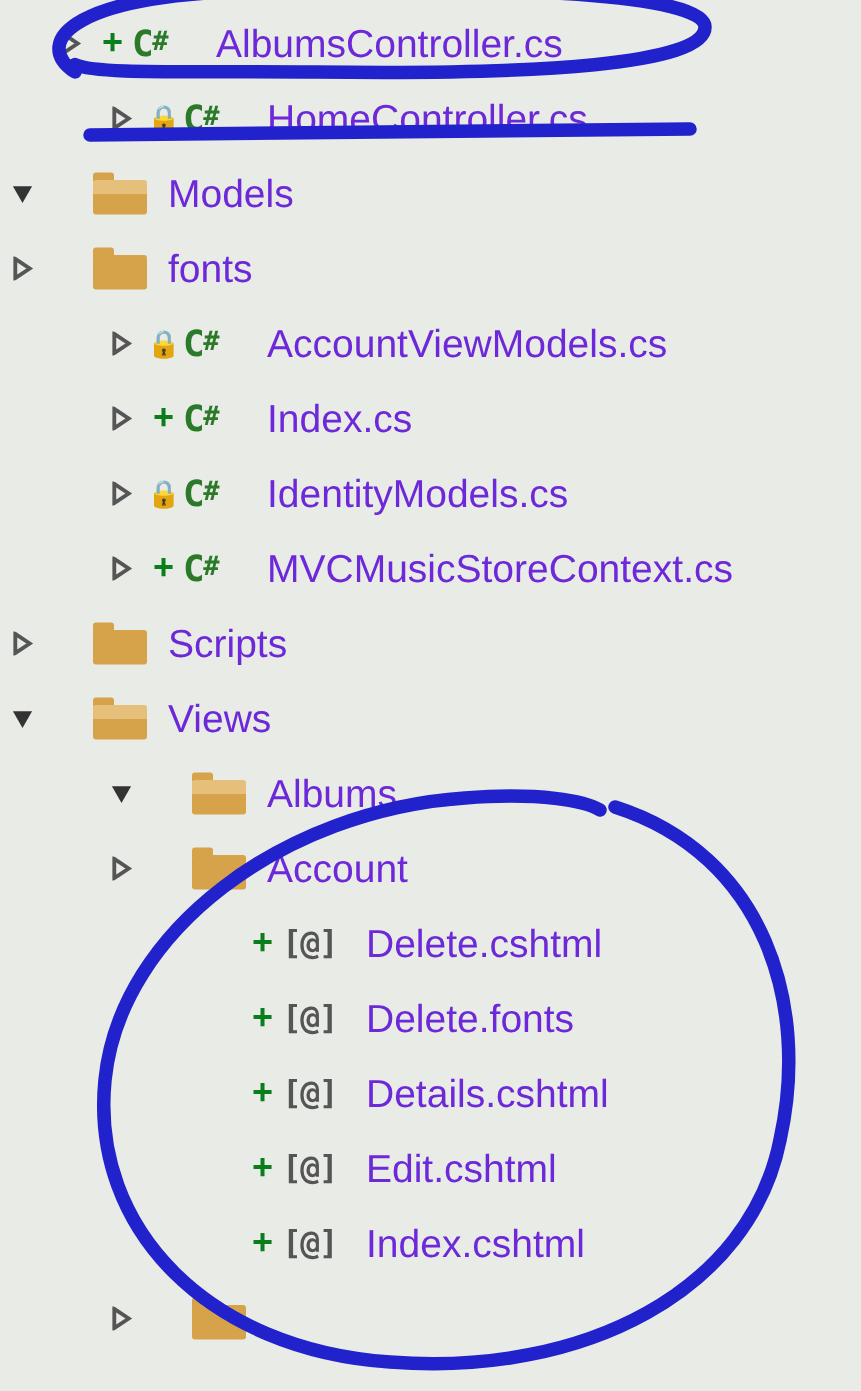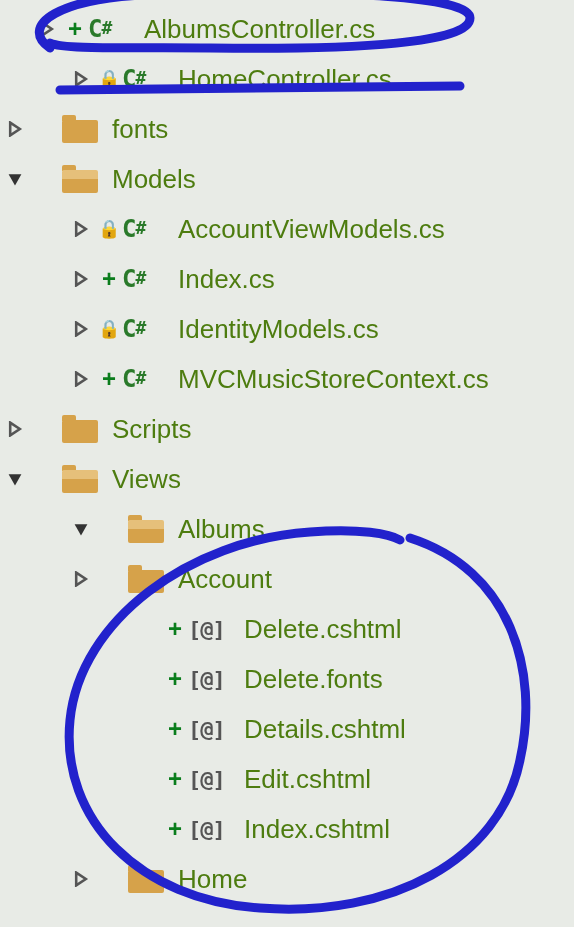--- a/index.html
+++ b/index.html
@@ -82,21 +82,21 @@
     content:"";
     position:absolute;
     left:0; top:5px;
     width:36px; height:23px;
     background:#d6a24a;
     border-radius:2px;
   }
   .folder.open::after {
     background: linear-gradient(180deg,#e6c07a 0 40%, #d6a24a 40% 100%);
   }
-  .label { color:#4d7c0f; }
+  .label { color:#6d28d9; }
   
   .annot { position:absolute; pointer-events:none; }
   .annot svg { overflow: visible; }
   .annot path, .annot line { stroke:#2222cc; stroke-width:9; fill:none; stroke-linecap:round; }
 </style>
 </head>
 <body>
 
 <div class="tree" id="tree">
     <div class="row">
@@ -118,185 +118,184 @@
         </svg>
       </span>
       <span class="status lock" style="font-size: 18px;">🔒</span>
       <span class="ficon cs">C<span class="sharp">#</span></span>
       <span class="label">HomeController.cs</span>
     </div>
     <div class="row">
       <span class="indent" style="width: 4px;"></span>
       <span class="arrow">
         <svg viewBox="0 0 10 10">
+          <path d="M1 2 L9 2 L5 9 Z" fill="#333"></path>
+        </svg>
+      </span>
+      <span class="status none">+</span>
+      <span class="ficon">
+        <span class="folder open"></span>
+      </span>
+      <span class="label">Models</span>
+    </div>
+    <div class="row">
+      <span class="indent" style="width: 4px;"></span>
+      <span class="arrow">
+        <svg viewBox="0 0 10 10">
           <path d="M2 1 L8 5 L2 9 Z" fill="none" stroke="#555" stroke-width="1.6"></path>
         </svg>
       </span>
       <span class="status none">+</span>
       <span class="ficon">
         <span class="folder"></span>
       </span>
       <span class="label">fonts</span>
     </div>
     <div class="row">
+      <span class="indent" style="width: 70px;"></span>
+      <span class="arrow">
+        <svg viewBox="0 0 10 10">
+          <path d="M2 1 L8 5 L2 9 Z" fill="none" stroke="#555" stroke-width="1.6"></path>
+        </svg>
+      </span>
+      <span class="status lock" style="font-size: 18px;">🔒</span>
+      <span class="ficon cs">C<span class="sharp">#</span></span>
+      <span class="label">AccountViewModels.cs</span>
+    </div>
+    <div class="row">
+      <span class="indent" style="width: 70px;"></span>
+      <span class="arrow">
+        <svg viewBox="0 0 10 10">
+          <path d="M2 1 L8 5 L2 9 Z" fill="none" stroke="#555" stroke-width="1.6"></path>
+        </svg>
+      </span>
+      <span class="status plus">+</span>
+      <span class="ficon cs">C<span class="sharp">#</span></span>
+      <span class="label">Index.cs</span>
+    </div>
+    <div class="row">
+      <span class="indent" style="width: 70px;"></span>
+      <span class="arrow">
+        <svg viewBox="0 0 10 10">
+          <path d="M2 1 L8 5 L2 9 Z" fill="none" stroke="#555" stroke-width="1.6"></path>
+        </svg>
+      </span>
+      <span class="status lock" style="font-size: 18px;">🔒</span>
+      <span class="ficon cs">C<span class="sharp">#</span></span>
+      <span class="label">IdentityModels.cs</span>
+    </div>
+    <div class="row">
+      <span class="indent" style="width: 70px;"></span>
+      <span class="arrow">
+        <svg viewBox="0 0 10 10">
+          <path d="M2 1 L8 5 L2 9 Z" fill="none" stroke="#555" stroke-width="1.6"></path>
+        </svg>
+      </span>
+      <span class="status plus">+</span>
+      <span class="ficon cs">C<span class="sharp">#</span></span>
+      <span class="label">MVCMusicStoreContext.cs</span>
+    </div>
+    <div class="row">
       <span class="indent" style="width: 4px;"></span>
       <span class="arrow">
         <svg viewBox="0 0 10 10">
+          <path d="M2 1 L8 5 L2 9 Z" fill="none" stroke="#555" stroke-width="1.6"></path>
+        </svg>
+      </span>
+      <span class="status none">+</span>
+      <span class="ficon">
+        <span class="folder"></span>
+      </span>
+      <span class="label">Scripts</span>
+    </div>
+    <div class="row">
+      <span class="indent" style="width: 4px;"></span>
+      <span class="arrow">
+        <svg viewBox="0 0 10 10">
           <path d="M1 2 L9 2 L5 9 Z" fill="#333"></path>
         </svg>
       </span>
       <span class="status none">+</span>
       <span class="ficon">
         <span class="folder open"></span>
       </span>
-      <span class="label">Models</span>
-    </div>
-    <div class="row">
-      <span class="indent" style="width: 70px;"></span>
-      <span class="arrow">
-        <svg viewBox="0 0 10 10">
-          <path d="M2 1 L8 5 L2 9 Z" fill="none" stroke="#555" stroke-width="1.6"></path>
-        </svg>
-      </span>
-      <span class="status lock" style="font-size: 18px;">🔒</span>
-      <span class="ficon cs">C<span class="sharp">#</span></span>
-      <span class="label">AccountViewModels.cs</span>
-    </div>
-    <div class="row">
-      <span class="indent" style="width: 70px;"></span>
-      <span class="arrow">
-        <svg viewBox="0 0 10 10">
-          <path d="M2 1 L8 5 L2 9 Z" fill="none" stroke="#555" stroke-width="1.6"></path>
-        </svg>
-      </span>
-      <span class="status plus">+</span>
-      <span class="ficon cs">C<span class="sharp">#</span></span>
-      <span class="label">Index.cs</span>
-    </div>
-    <div class="row">
-      <span class="indent" style="width: 70px;"></span>
-      <span class="arrow">
-        <svg viewBox="0 0 10 10">
-          <path d="M2 1 L8 5 L2 9 Z" fill="none" stroke="#555" stroke-width="1.6"></path>
-        </svg>
-      </span>
-      <span class="status lock" style="font-size: 18px;">🔒</span>
-      <span class="ficon cs">C<span class="sharp">#</span></span>
-      <span class="label">IdentityModels.cs</span>
-    </div>
-    <div class="row">
-      <span class="indent" style="width: 70px;"></span>
-      <span class="arrow">
-        <svg viewBox="0 0 10 10">
-          <path d="M2 1 L8 5 L2 9 Z" fill="none" stroke="#555" stroke-width="1.6"></path>
-        </svg>
-      </span>
-      <span class="status plus">+</span>
-      <span class="ficon cs">C<span class="sharp">#</span></span>
-      <span class="label">MVCMusicStoreContext.cs</span>
-    </div>
-    <div class="row">
-      <span class="indent" style="width: 4px;"></span>
+      <span class="label">Views</span>
+    </div>
+    <div class="row">
+      <span class="indent" style="width: 70px;"></span>
+      <span class="arrow">
+        <svg viewBox="0 0 10 10">
+          <path d="M1 2 L9 2 L5 9 Z" fill="#333"></path>
+        </svg>
+      </span>
+      <span class="status none">+</span>
+      <span class="ficon">
+        <span class="folder open"></span>
+      </span>
+      <span class="label">Albums</span>
+    </div>
+    <div class="row">
+      <span class="indent" style="width: 70px;"></span>
       <span class="arrow">
         <svg viewBox="0 0 10 10">
           <path d="M2 1 L8 5 L2 9 Z" fill="none" stroke="#555" stroke-width="1.6"></path>
         </svg>
       </span>
       <span class="status none">+</span>
       <span class="ficon">
         <span class="folder"></span>
       </span>
-      <span class="label">Scripts</span>
-    </div>
-    <div class="row">
-      <span class="indent" style="width: 4px;"></span>
-      <span class="arrow">
-        <svg viewBox="0 0 10 10">
-          <path d="M1 2 L9 2 L5 9 Z" fill="#333"></path>
-        </svg>
-      </span>
-      <span class="status none">+</span>
-      <span class="ficon">
-        <span class="folder open"></span>
-      </span>
-      <span class="label">Views</span>
-    </div>
-    <div class="row">
-      <span class="indent" style="width: 70px;"></span>
-      <span class="arrow">
-        <svg viewBox="0 0 10 10">
-          <path d="M1 2 L9 2 L5 9 Z" fill="#333"></path>
-        </svg>
-      </span>
-      <span class="status none">+</span>
-      <span class="ficon">
-        <span class="folder open"></span>
-      </span>
-      <span class="label">Albums</span>
+      <span class="label">Account</span>
+    </div>
+    <div class="row">
+      <span class="indent" style="width: 136px;"></span>
+      <span class="arrow empty"></span>
+      <span class="status plus">+</span>
+      <span class="ficon cshtml">[@]</span>
+      <span class="label">Delete.cshtml</span>
+    </div>
+    <div class="row">
+      <span class="indent" style="width: 136px;"></span>
+      <span class="arrow empty"></span>
+      <span class="status plus">+</span>
+      <span class="ficon cshtml">[@]</span>
+      <span class="label">Delete.fonts</span>
+    </div>
+    <div class="row">
+      <span class="indent" style="width: 136px;"></span>
+      <span class="arrow empty"></span>
+      <span class="status plus">+</span>
+      <span class="ficon cshtml">[@]</span>
+      <span class="label">Details.cshtml</span>
+    </div>
+    <div class="row">
+      <span class="indent" style="width: 136px;"></span>
+      <span class="arrow empty"></span>
+      <span class="status plus">+</span>
+      <span class="ficon cshtml">[@]</span>
+      <span class="label">Edit.cshtml</span>
+    </div>
+    <div class="row">
+      <span class="indent" style="width: 136px;"></span>
+      <span class="arrow empty"></span>
+      <span class="status plus">+</span>
+      <span class="ficon cshtml">[@]</span>
+      <span class="label">Index.cshtml</span>
     </div>
     <div class="row">
       <span class="indent" style="width: 70px;"></span>
       <span class="arrow">
         <svg viewBox="0 0 10 10">
           <path d="M2 1 L8 5 L2 9 Z" fill="none" stroke="#555" stroke-width="1.6"></path>
         </svg>
       </span>
       <span class="status none">+</span>
       <span class="ficon">
         <span class="folder"></span>
       </span>
-      <span class="label">Account</span>
-    </div>
-    <div class="row">
-      <span class="indent" style="width: 136px;"></span>
-      <span class="arrow empty"></span>
-      <span class="status plus">+</span>
-      <span class="ficon cshtml">[@]</span>
-      <span class="label">Delete.cshtml</span>
-    </div>
-    <div class="row">
-      <span class="indent" style="width: 136px;"></span>
-      <span class="arrow empty"></span>
-      <span class="status plus">+</span>
-      <span class="ficon cshtml">[@]</span>
-      <span class="label">Delete.fonts</span>
-    </div>
-    <div class="row">
-      <span class="indent" style="width: 136px;"></span>
-      <span class="arrow empty"></span>
-      <span class="status plus">+</span>
-      <span class="ficon cshtml">[@]</span>
-      <span class="label">Details.cshtml</span>
-    </div>
-    <div class="row">
-      <span class="indent" style="width: 136px;"></span>
-      <span class="arrow empty"></span>
-      <span class="status plus">+</span>
-      <span class="ficon cshtml">[@]</span>
-      <span class="label">Edit.cshtml</span>
-    </div>
-    <div class="row">
-      <span class="indent" style="width: 136px;"></span>
-      <span class="arrow empty"></span>
-      <span class="status plus">+</span>
-      <span class="ficon cshtml">[@]</span>
-      <span class="label">Index.cshtml</span>
-    </div>
-    <div class="row">
-      <span class="indent" style="width: 70px;"></span>
-      <span class="arrow">
-        <svg viewBox="0 0 10 10">
-          <path d="M2 1 L8 5 L2 9 Z" fill="none" stroke="#555" stroke-width="1.6"></path>
-        </svg>
-      </span>
-      <span class="status none">+</span>
-      <span class="ficon">
-        <span class="folder"></span>
-      </span>
-      <span class="label">Home</span>
     </div>
   </div>
 
 <div class="annot" style="left:10px; top:-12px;">
   <svg width="470" height="78">
     <path d="M40 60 C 10 40, 40 6, 170 6 C 330 2, 460 8, 460 30 C 460 55, 350 62, 200 60 C 120 59, 55 62, 40 55"></path>
   </svg>
 </div>
 
 <div class="annot" style="left:60px; top:76px;">

